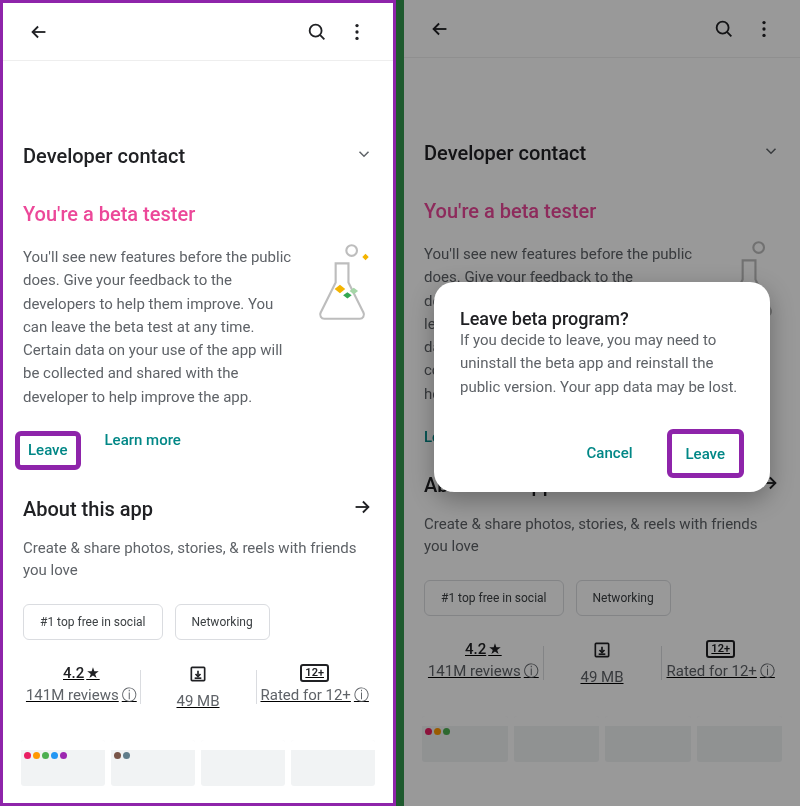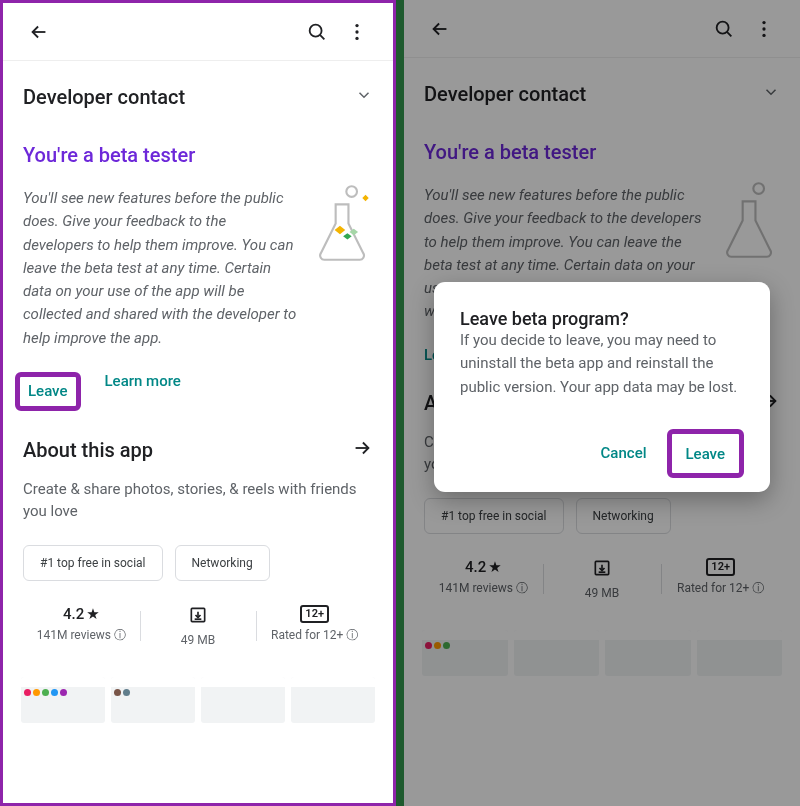--- a/index.html
+++ b/index.html
@@ -10,56 +10,56 @@
   .dim { position: absolute; inset: 0; background: rgba(0,0,0,0.4); z-index: 5; pointer-events: none; }
 
   .topbar { display: flex; align-items: center; height: 58px; padding: 0 16px; border-bottom: 1px solid #eee; }
   .topbar .spacer { flex: 1; }
   .icon { display: inline-flex; align-items: center; justify-content: center; width: 40px; height: 40px; }
   .icon svg { width: 22px; height: 22px; }
 
   .content { padding: 0 20px 0 20px; }
 
   .row { display: flex; align-items: center; }
-  .section-title { font-size: 20px; font-weight: 500; color: #202124; margin-top: 24px; align-items: flex-end; }
+  .section-title { font-size: 20px; font-weight: 500; color: #202124; margin-top: 83px; align-items: flex-end; }
   .chev { margin-left: auto; }
 
-  .beta-title { font-size: 20px; font-weight: 500; color: #6d28d9; margin-top: 34px; }
+  .beta-title { font-size: 20px; font-weight: 500; color: #ec4899; margin-top: 34px; }
   .beta-row { display: flex; margin-top: 20px; }
-  .beta-text { font-size: 15px; color: #5f6368; line-height: 1.55; flex: 1; padding-right: 10px; font-style: italic; }
+  .beta-text { font-size: 15px; color: #5f6368; line-height: 1.55; flex: 1; padding-right: 10px; }
   .flask { width: 64px; height: 88px; flex-shrink: 0; margin-top: -4px; }
 
   .link-row { margin-top: 22px; display: flex; gap: 24px; }
   .link { color: #018786; font-weight: 500; font-size: 15px; }
   .highlight-box { display: inline-block; border: 5px solid #8e24aa; border-radius: 6px; padding: 4px 8px 6px 8px; margin-left: -8px; }
 
   .about-title { font-size: 20px; font-weight: 500; color: #202124; margin-top: 26px; display: flex; align-items: center; }
   .about-title .arrow { margin-left: auto; }
   .about-text { font-size: 15px; color: #5f6368; margin-top: 14px; line-height: 1.5; }
 
   .chips { display: flex; gap: 12px; margin-top: 22px; }
   .chip { border: 1px solid #dadce0; border-radius: 6px; padding: 10px 16px; font-size: 12px; color: #3c4043; }
 
   .stats { display: flex; margin-top: 24px; }
-  .stat { flex: 1; text-align: center; position: relative; }
+  .stat { flex: 1; text-align: center; position: relative; text-decoration: underline; }
   .stat + .stat::before { content: ""; position: absolute; left: 0; top: 6px; bottom: 6px; width: 1px; background: #dadce0; }
   .stat .v { font-size: 15px; color: #202124; font-weight: 500; display: flex; align-items: center; justify-content: center; gap: 2px; }
-  .stat .l { font-size: 12px; color: #5f6368; margin-top: 4px; display: flex; align-items: center; justify-content: center; gap: 3px; }
+  .stat .l { font-size: 15px; color: #5f6368; margin-top: 4px; display: flex; align-items: center; justify-content: center; gap: 3px; }
   .badge-box { border: 2px solid #202124; border-radius: 3px; padding: 0 3px; font-size: 11px; font-weight: 600; line-height: 14px; display: inline-block; }
 
   .thumbs { display: flex; gap: 6px; margin-top: 30px; padding: 0 18px; }
   .thumb { flex: 1; height: 46px; border-radius: 3px; background: #f1f3f4; overflow: hidden; position: relative; }
   .thumb .bar { height: 10px; background: #fff; }
   .thumb .dots { display: flex; gap: 2px; padding: 2px 3px; }
   .thumb .dot { width: 7px; height: 7px; border-radius: 50%; }
 
-  .dialog { position: absolute; left: 30px; right: 30px; top: 282px; background: #fff; border-radius: 11px; z-index: 10; padding: 26px 26px 14px 26px; box-shadow: 0 8px 24px rgba(0,0,0,0.3); }
+  .dialog { position: absolute; left: 30px; right: 30px; top: 282px; background: #fff; border-radius: 20px; z-index: 10; padding: 26px 26px 14px 26px; box-shadow: 0 8px 24px rgba(0,0,0,0.3); }
   .dialog-title { font-size: 18px; color: #202124; font-weight: 500; }
   .dialog-text { font-size: 15px; color: #5f6368; line-height: 1.55; }
-  .dialog-actions { display: flex; justify-content: flex-end; gap: 10px; margin-top: 30px; align-items: center; }
+  .dialog-actions { display: flex; justify-content: flex-end; gap: 24px; margin-top: 30px; align-items: center; }
   .dlg-btn { color: #018786; font-weight: 500; font-size: 15px; padding: 6px 10px; }
   .dlg-highlight { border: 5px solid #8e24aa; border-radius: 6px; padding: 10px 14px; }
 </style>
 </head>
 <body>
 
 <div class="panel left">
   <div class="topbar">
     <span class="icon">
       <svg viewBox="0 0 24 24" fill="none" stroke="#202124" stroke-width="2">

